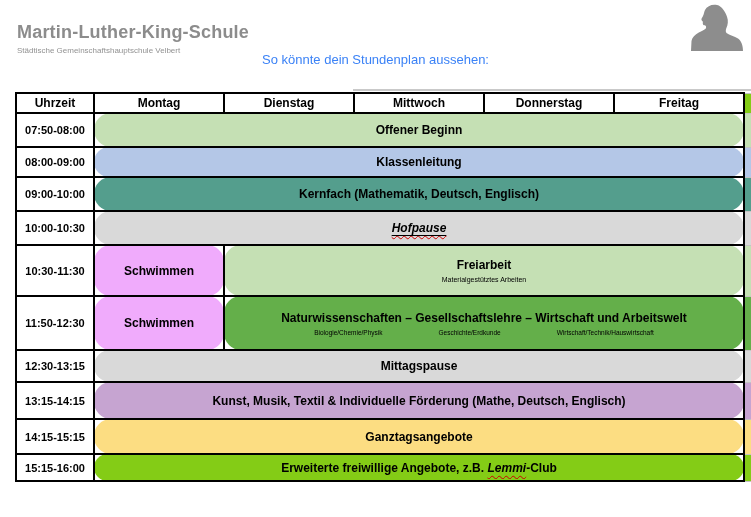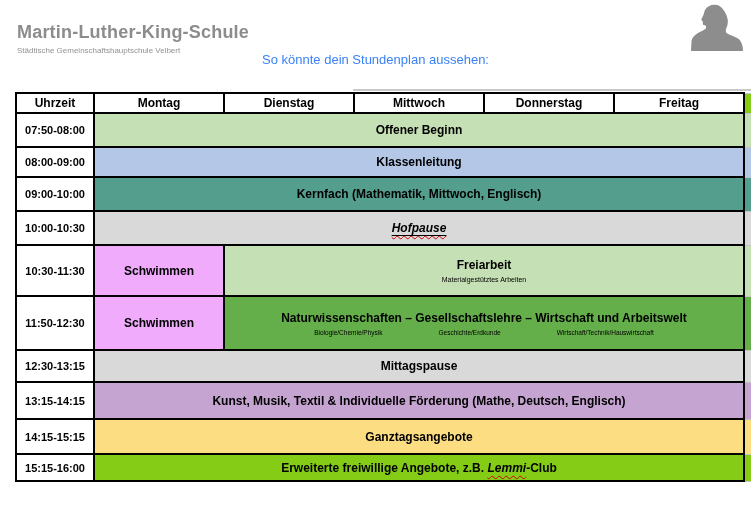--- a/index.html
+++ b/index.html
@@ -22,21 +22,21 @@
   
   .tt-wrap{position:absolute;left:15px;top:92px;}
   table{border-collapse:collapse;table-layout:fixed;width:736px;}
   col.c-time{width:78px;}
   col.c-day{width:130px;}
   col.c-sliver{width:13px;}
   th,td{border:2px solid #000;text-align:center;vertical-align:middle;
         padding:1px 2px;overflow:hidden;}
   th{background:#fff;font-size:12px;font-weight:700;color:#000;}
   td.time{background:#fff;font-size:11px;font-weight:700;white-space:nowrap;}
-  td.entry{font-size:12px;font-weight:700;color:#000;}
+  td.entry{font-size:12px;font-weight:700;color:#000;border-radius:17px;}
   td.sliver{border:none;border-left:2px solid #000;border-top:1px solid #c4c4c4;
             border-bottom:1px solid #c4c4c4;padding:0;}
   tr.h-head{height:20px;}
   .bg-lgreen{background:#c5e0b4;}
   .bg-lblue{background:#b4c7e7;}
   .bg-swim{background:#f0abfc;}
   .bg-teal{background:#549e8d;}
   .bg-gray{background:#d9d9d9;}
   .bg-green{background:#64af4a;}
   .bg-purple{background:#c6a4d1;}
@@ -95,21 +95,21 @@
   </tr>
 
   <tr style="height:30px">
     <td class="time">08:00-09:00</td>
     <td class="entry bg-lblue" colspan="5">Klassenleitung</td>
     <td class="sliver bg-lblue"></td>
   </tr>
 
   <tr style="height:34px">
     <td class="time">09:00-10:00</td>
-    <td class="entry bg-teal" colspan="5">Kernfach (Mathematik, Mittwoch, Englisch)</td>
+    <td class="entry bg-teal" colspan="5">Kernfach (Mathematik, Deutsch, Englisch)</td>
     <td class="sliver bg-teal"></td>
   </tr>
 
   <tr style="height:34px">
     <td class="time">10:00-10:30</td>
     <td class="entry bg-gray" colspan="5">
       <span class="spell"><span class="udl">Hofpause</span></span>
     </td>
     <td class="sliver bg-gray"></td>
   </tr>

